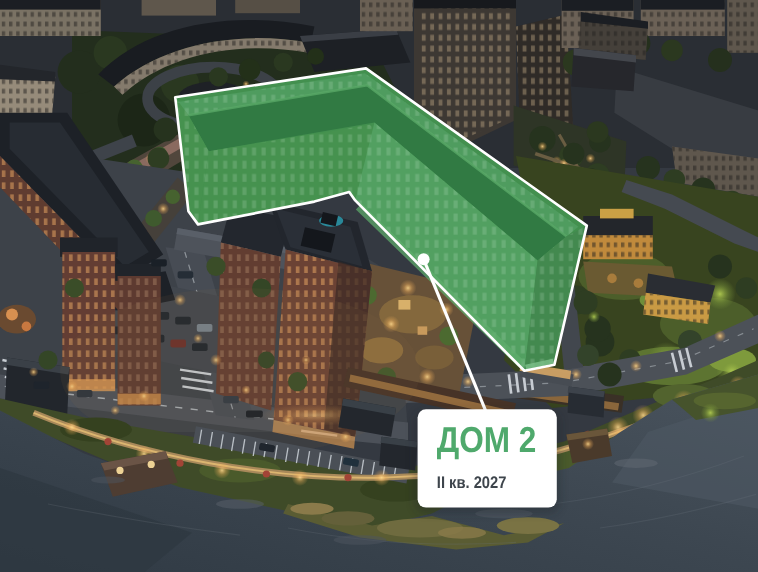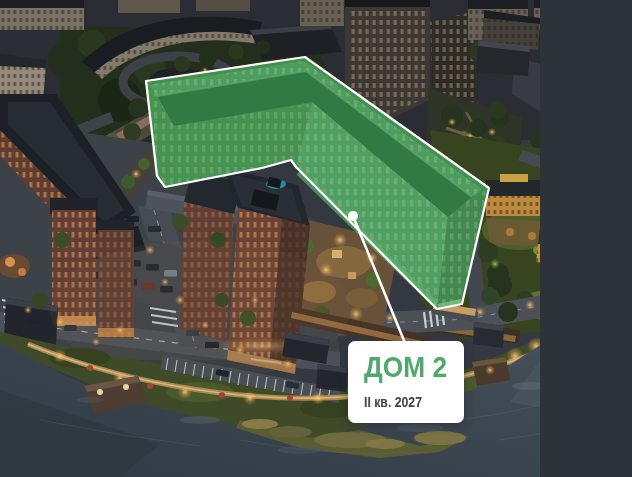--- a/index.html
+++ b/index.html
@@ -1,16 +1,16 @@
 <!DOCTYPE html>
 <html><head>
 <meta charset="utf-8">
 <style>
   html,body{margin:0;padding:0;background:#2e333a;}
-  .scene{width:540px;height:477px;overflow:hidden;position:relative;font-family:"Liberation Sans",sans-serif;}
+  .scene{width:632px;height:477px;overflow:hidden;position:relative;font-family:"Liberation Sans",sans-serif;}
 </style>
 </head>
 <body>
 <div class="scene">
 <svg width="632" height="477" viewBox="0 0 632 477">
 <defs>
   <linearGradient id="gWater" x1="0" y1="1" x2="1" y2="0">
     <stop offset="0" stop-color="#303a44"></stop>
     <stop offset="0.55" stop-color="#3d4751"></stop>
     <stop offset="1" stop-color="#4a545e"></stop>

